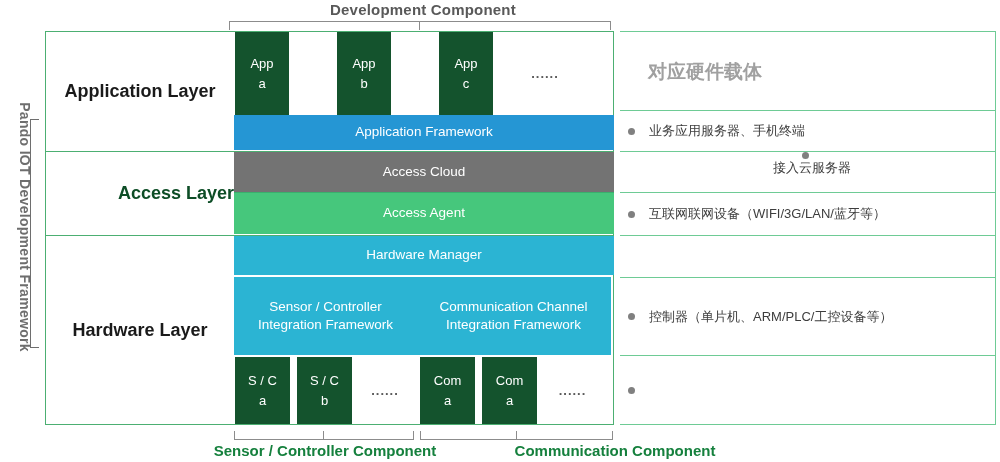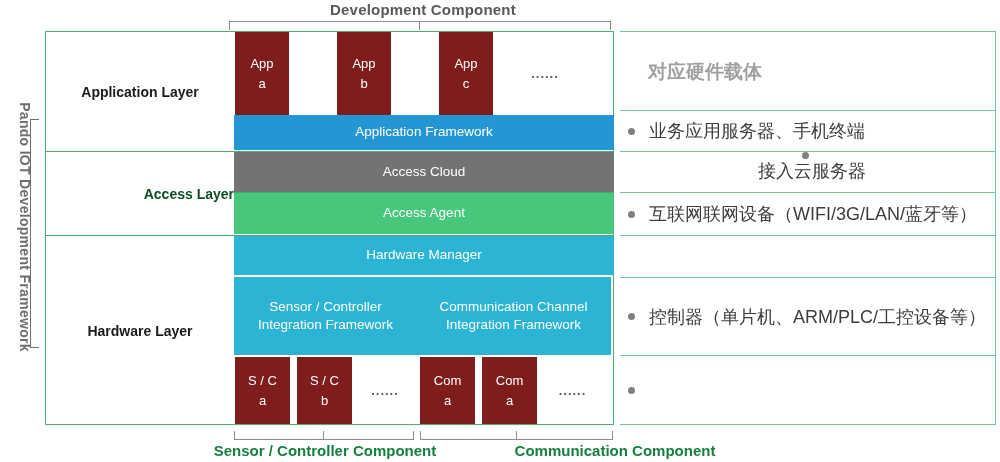--- a/index.html
+++ b/index.html
@@ -40,56 +40,56 @@
   #frame{
     left:45px;top:31px;width:569px;height:394px;
     border:1px solid #4caf72;
   }
   
   .hsep{left:45px;width:569px;height:1px;background:#4caf72;}
 
   
   .layer-name{
     left:46px;width:188px;text-align:center;
-    font-size:14px;font-weight:bold;color:#1a1a1a;
+    font-size:18px;font-weight:bold;color:#1a1a1a;
     display:flex;align-items:center;justify-content:center;
   }
   #layer-access .lbl{color:#0d4d26;}
 
   
   .bar{
     left:234px;width:380px;color:#ffffff;font-size:13.5px;
     display:flex;align-items:center;justify-content:center;text-align:center;
     line-height:1.25;
   }
   .halfbar{
     width:183px;color:#ffffff;font-size:13.5px;
     display:flex;align-items:center;justify-content:center;text-align:center;
     line-height:1.3;
   }
 
   
   .chip{
-    background:#7f1d1d;color:#ffffff;font-size:13px;
+    background:#14532d;color:#ffffff;font-size:13px;
     display:flex;flex-direction:column;align-items:center;justify-content:center;
     line-height:1.5;
   }
   .dots{
     color:#595959;font-size:13px;font-weight:bold;letter-spacing:1px;
     display:flex;align-items:center;justify-content:center;
   }
 
   
   #right-head{
     left:648px;top:52px;width:300px;height:40px;
     font-size:19px;font-weight:bold;color:#a0a0a0;line-height:40px;
   }
   .rrow{
     left:628px;width:368px;display:flex;align-items:center;
-    font-size:18px;color:#3d3d3d;
+    font-size:13px;color:#3d3d3d;
   }
   .rrow .bullet{
     width:7px;height:7px;border-radius:50%;background:#808080;
     flex:0 0 auto;margin-right:14px;
   }
 
   
   .bbracket{top:431px;height:9px;border:1px solid #8c8c8c;border-top:none;}
   .btick{top:431px;width:1px;height:9px;background:#8c8c8c;}
   .blabel{

